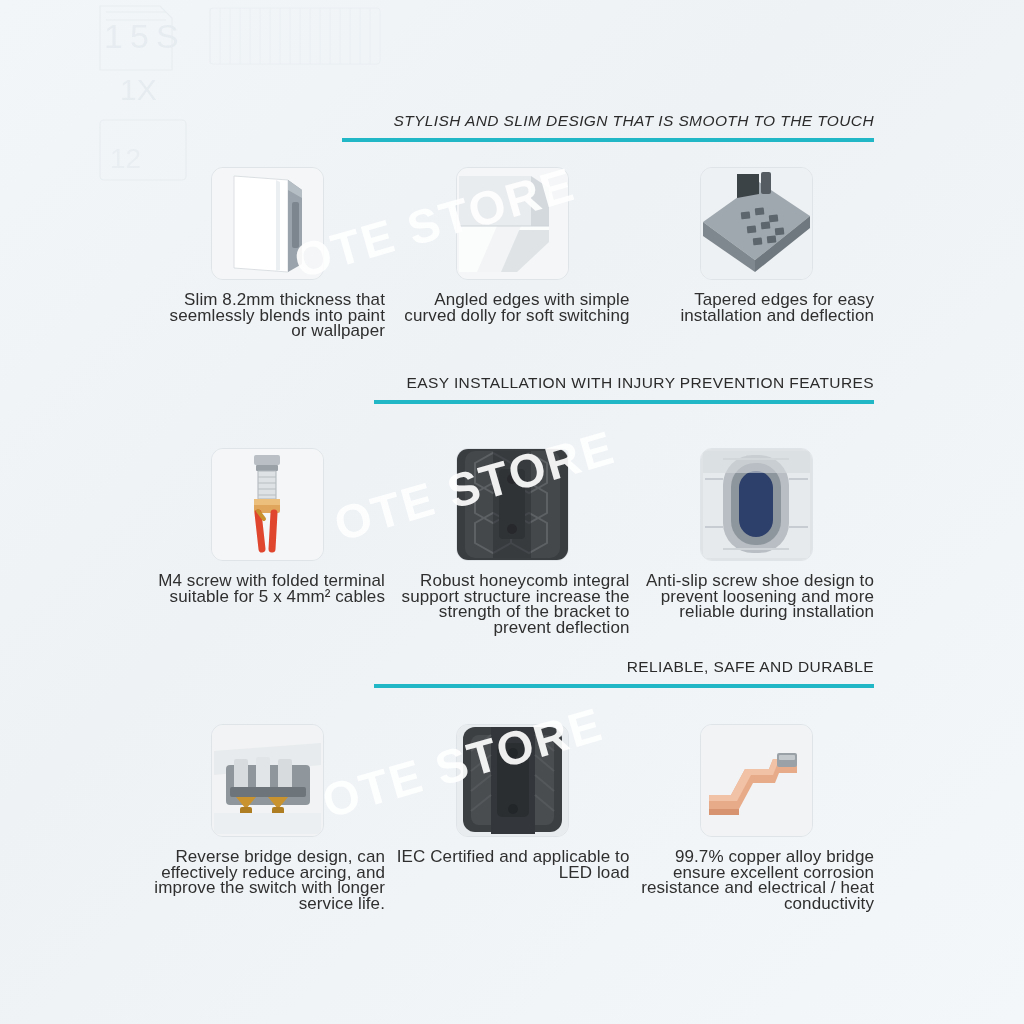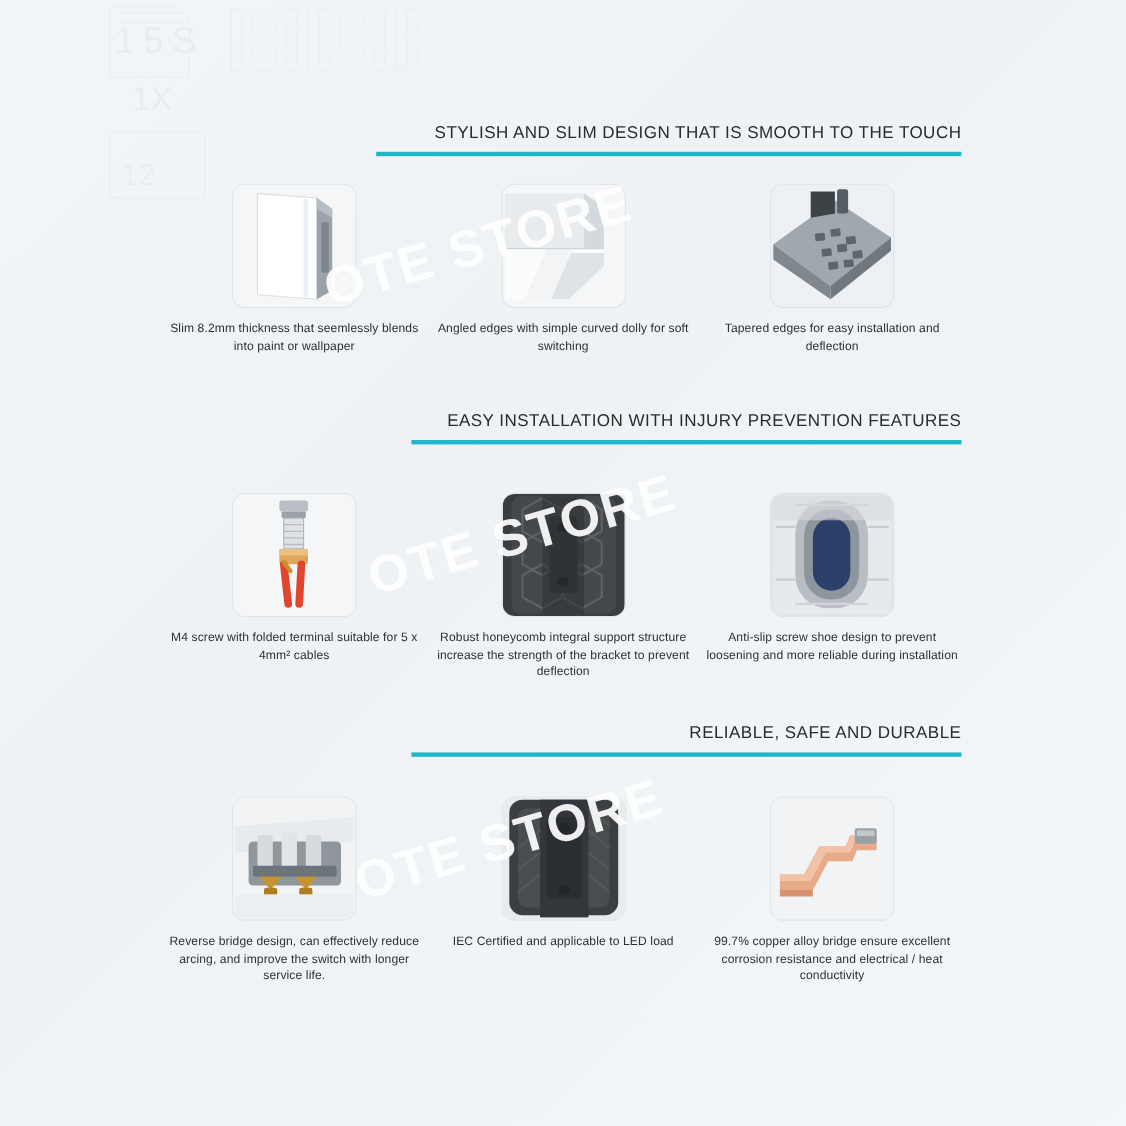--- a/index.html
+++ b/index.html
@@ -81,24 +81,25 @@
     margin: 0 auto;
     border-radius: 12px;
     background: #f2f4f6;
     border: 1px solid #dfe4e8;
     overflow: hidden;
     position: relative;
   }
   .thumb svg { display: block; }
   .caption {
     margin-top: 12px;
-    font-size: 11px;
+    font-size: 17px;
     line-height: 15.5px;
     color: #2f2f2f;
     letter-spacing: 0.1px;
+    text-align: right;
   }
 
   
   .wm {
     position: absolute;
     font-family: "Liberation Sans", sans-serif;
     font-weight: 700;
     color: #ffffff;
     opacity: 0.92;
     transform: rotate(-16deg);
@@ -130,21 +131,21 @@
       </g>
       <g stroke="#d4dfe6" stroke-width="1" fill="none" opacity="0.8">
         <rect x="150" y="8" width="170" height="56" rx="3"></rect>
         <path d="M150 8 L150 64 M160 8 L160 64 M170 8 L170 64 M180 8 L180 64 M190 8 L190 64 M200 8 L200 64 M210 8 L210 64 M220 8 L220 64 M230 8 L230 64 M240 8 L240 64 M250 8 L250 64 M260 8 L260 64 M270 8 L270 64 M280 8 L280 64 M290 8 L290 64 M300 8 L300 64 M310 8 L310 64"></path>
       </g>
     </svg>
   </div>
 
   <div class="content">
 
-    <div class="section" style="top:112px;">
+    <div class="section" style="top:112px;font-style:italic;">
       <div class="sec-head">
         <div class="sec-title">STYLISH AND SLIM DESIGN THAT IS SMOOTH TO THE TOUCH</div>
         <div class="sec-rule rule-1"></div>
       </div>
     </div>
 
     <div class="row" style="top:167px;">
 
       <div class="card">
         <div class="thumb">

